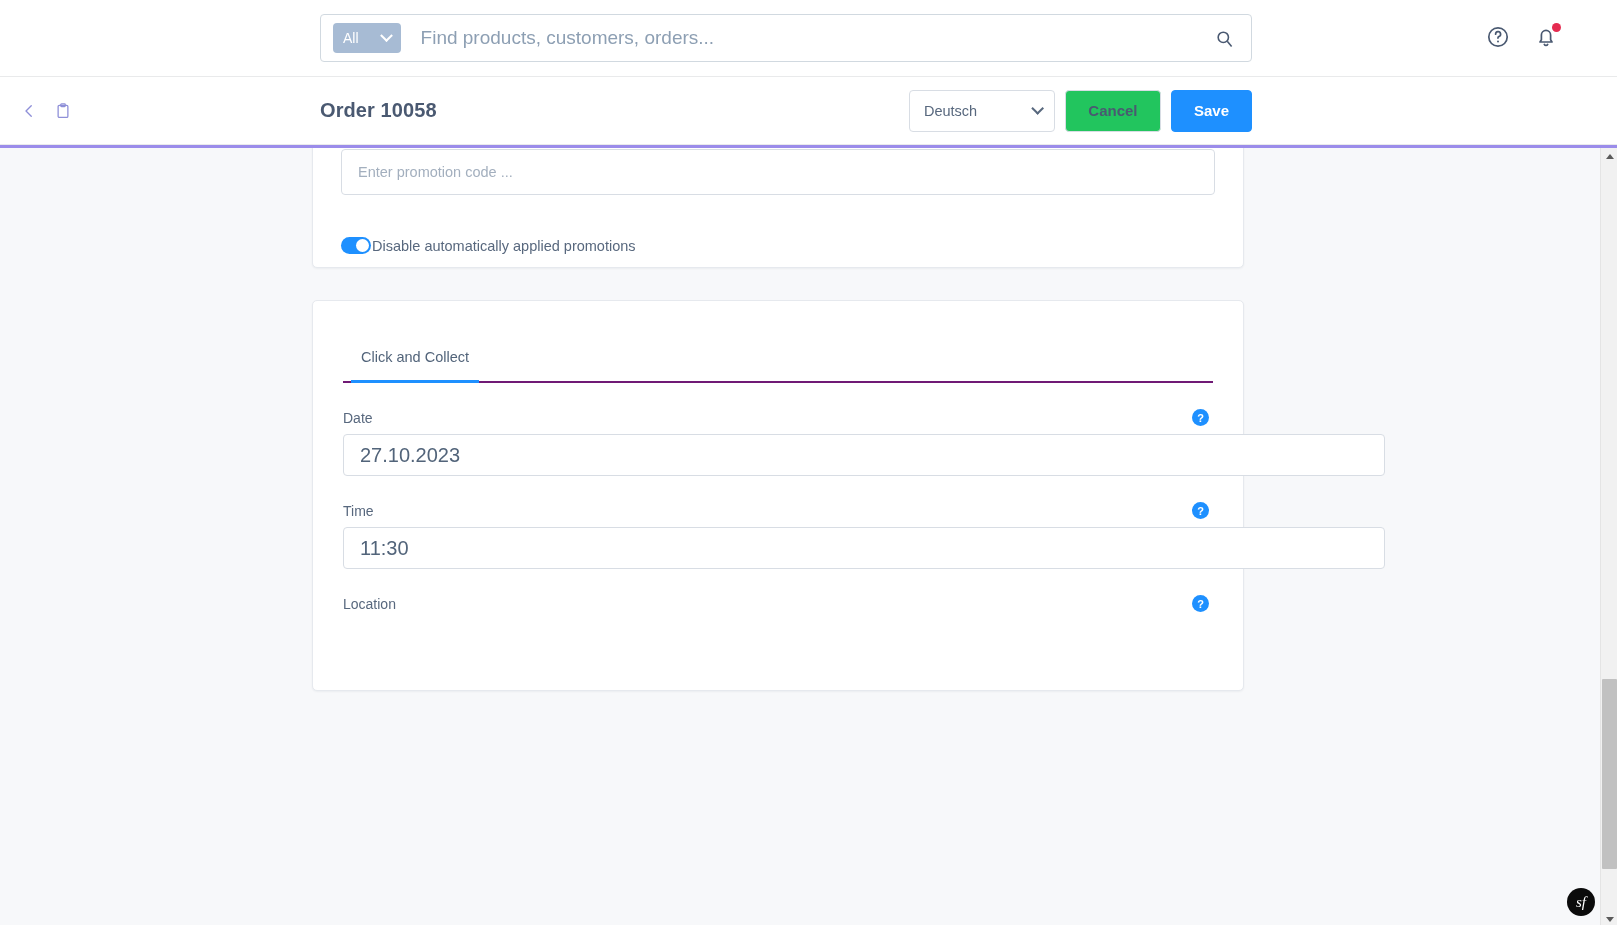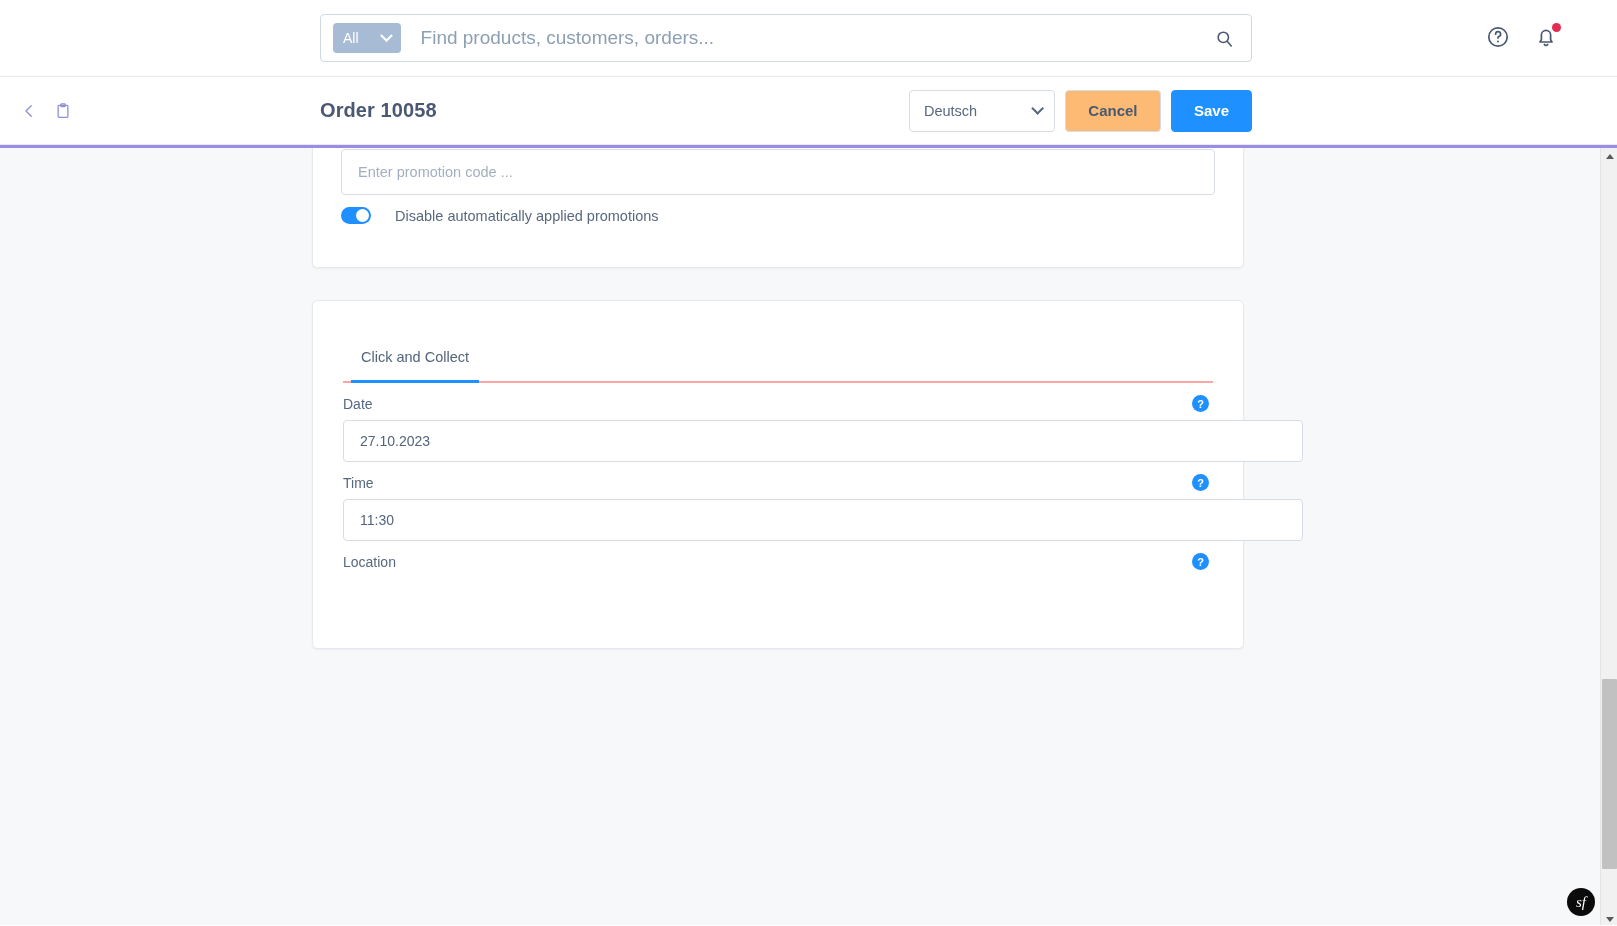--- a/index.html
+++ b/index.html
@@ -173,21 +173,21 @@
     border-radius: 4px;
     font-size: 15px;
     font-weight: bold;
     display: flex; align-items: center; justify-content: center;
     cursor: pointer;
     padding: 0 22px;
     font-family: "Liberation Sans", sans-serif;
   }
   .btn-cancel {
     border: 1px solid #d8dde4;
-    background: #fdba74;
+    background: #22c55e;
     color: #4a5971;
     min-width: 96px;
   }
   .btn-save {
     border: 1px solid #1e90ff;
     background: #1e90ff;
     color: #ffffff;
     min-width: 78px;
   }
 
@@ -234,22 +234,22 @@
     color: #52647a;
     padding: 0 16px;
     outline: none;
     font-family: "Liberation Sans", sans-serif;
   }
   .promo-input::placeholder { color: #a3afbe; }
 
   .toggle-row {
     display: flex;
     align-items: center;
-    gap: 24px;
-    margin-top: 12px;
+    gap: 1px;
+    margin-top: 42px;
   }
   .toggle {
     width: 30px; height: 17px;
     background: #1e90ff;
     border-radius: 10px;
     position: relative;
     cursor: pointer;
     flex: none;
   }
   .toggle .knob {
@@ -279,42 +279,42 @@
   .cf-title {
     font-size: 18px;
     font-weight: bold;
     color: #4a5971;
   }
 
   .cf-body { padding: 34px 30px 70px 30px; }
 
   .tabs {
     position: relative;
-    border-bottom: 2px solid #fca5a5;
+    border-bottom: 2px solid #701a75;
     display: flex;
     padding-left: 0;
   }
   .tab {
     font-size: 14.5px;
     color: #52647a;
     padding: 14px 10px 16px 10px;
     margin-left: 8px;
     cursor: pointer;
     position: relative;
   }
   .tab.active::after {
     content: "";
     position: absolute;
     left: 0; right: 0;
     bottom: -2px;
     height: 3px;
     background: #1e90ff;
   }
 
-  .field { margin-top: 12px; }
+  .field { margin-top: 26px; }
   .field-head {
     display: flex;
     align-items: center;
     justify-content: space-between;
     padding-right: 4px;
     margin-bottom: 8px;
   }
   .field-label {
     font-size: 14px;
     color: #58687e;
@@ -326,26 +326,26 @@
     color: #ffffff;
     font-size: 11px;
     font-weight: bold;
     display: flex;
     align-items: center;
     justify-content: center;
     cursor: pointer;
     flex: none;
   }
   .field-input {
-    width: 960px;
+    width: 1042px;
     height: 42px;
     border: 1px solid #d8dde4;
     border-radius: 4px;
     background: #ffffff;
-    font-size: 14px;
+    font-size: 20px;
     color: #52647a;
     padding: 10px 16px;
     outline: none;
     font-family: "Liberation Sans", sans-serif;
   }
   .field-input::placeholder { color: #a3afbe; }
 
   
   .scrollbar {
     position: absolute;

